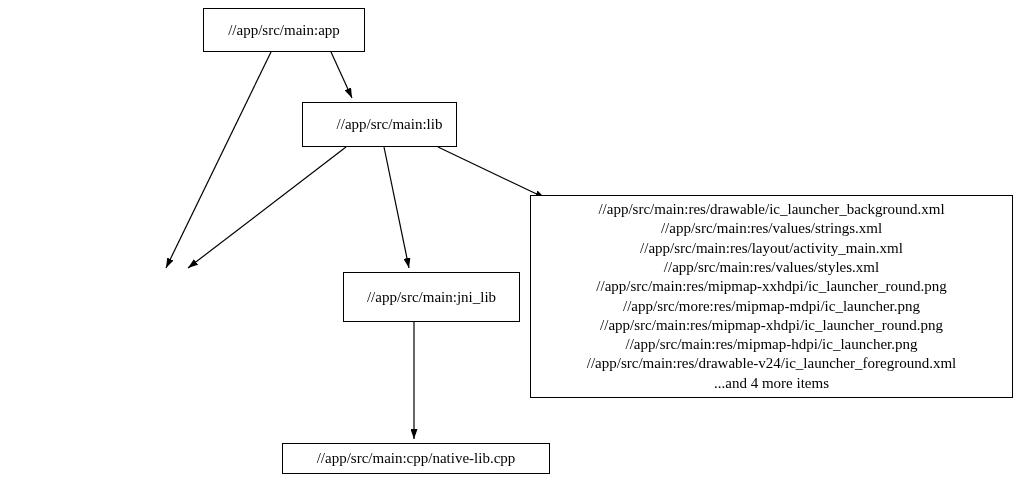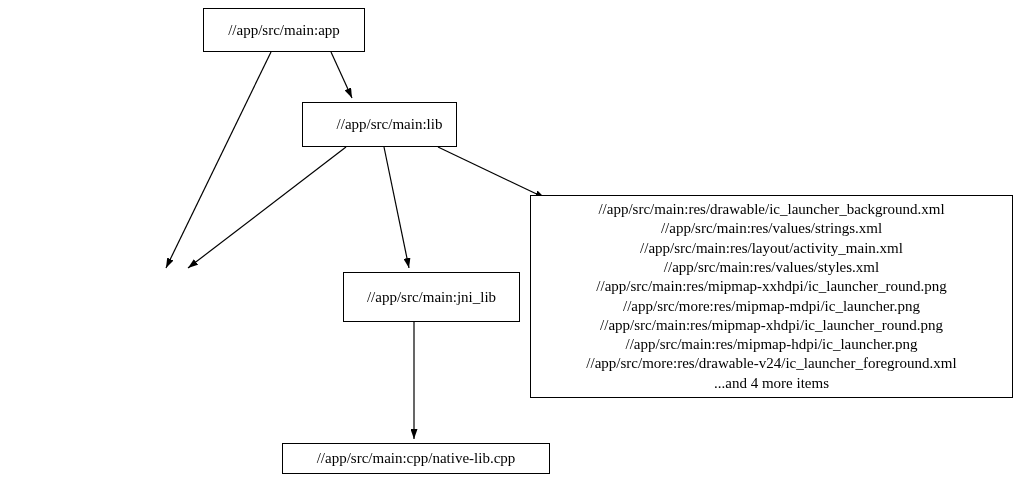--- a/index.html
+++ b/index.html
@@ -82,21 +82,21 @@
 
   <div class="node node-multiline" style="left:530px; top:195px; width:483px; height:203px;">
     <div class="res-line">//app/src/main:res/drawable/ic_launcher_background.xml</div>
     <div class="res-line">//app/src/main:res/values/strings.xml</div>
     <div class="res-line">//app/src/main:res/layout/activity_main.xml</div>
     <div class="res-line">//app/src/main:res/values/styles.xml</div>
     <div class="res-line">//app/src/main:res/mipmap-xxhdpi/ic_launcher_round.png</div>
     <div class="res-line">//app/src/more:res/mipmap-mdpi/ic_launcher.png</div>
     <div class="res-line">//app/src/main:res/mipmap-xhdpi/ic_launcher_round.png</div>
     <div class="res-line">//app/src/main:res/mipmap-hdpi/ic_launcher.png</div>
-    <div class="res-line">//app/src/more:res/drawable-v24/ic_launcher_foreground.xml</div>
+    <div class="res-line">//app/src/main:res/drawable-v24/ic_launcher_foreground.xml</div>
     <div class="res-line">...and 4 more items</div>
   </div>
 
   <div class="node" style="left:282px; top:443px; width:268px; height:31px;">
     <span>//app/src/main:cpp/native-lib.cpp</span>
   </div>
 
 </div>
 
 </body></html>

